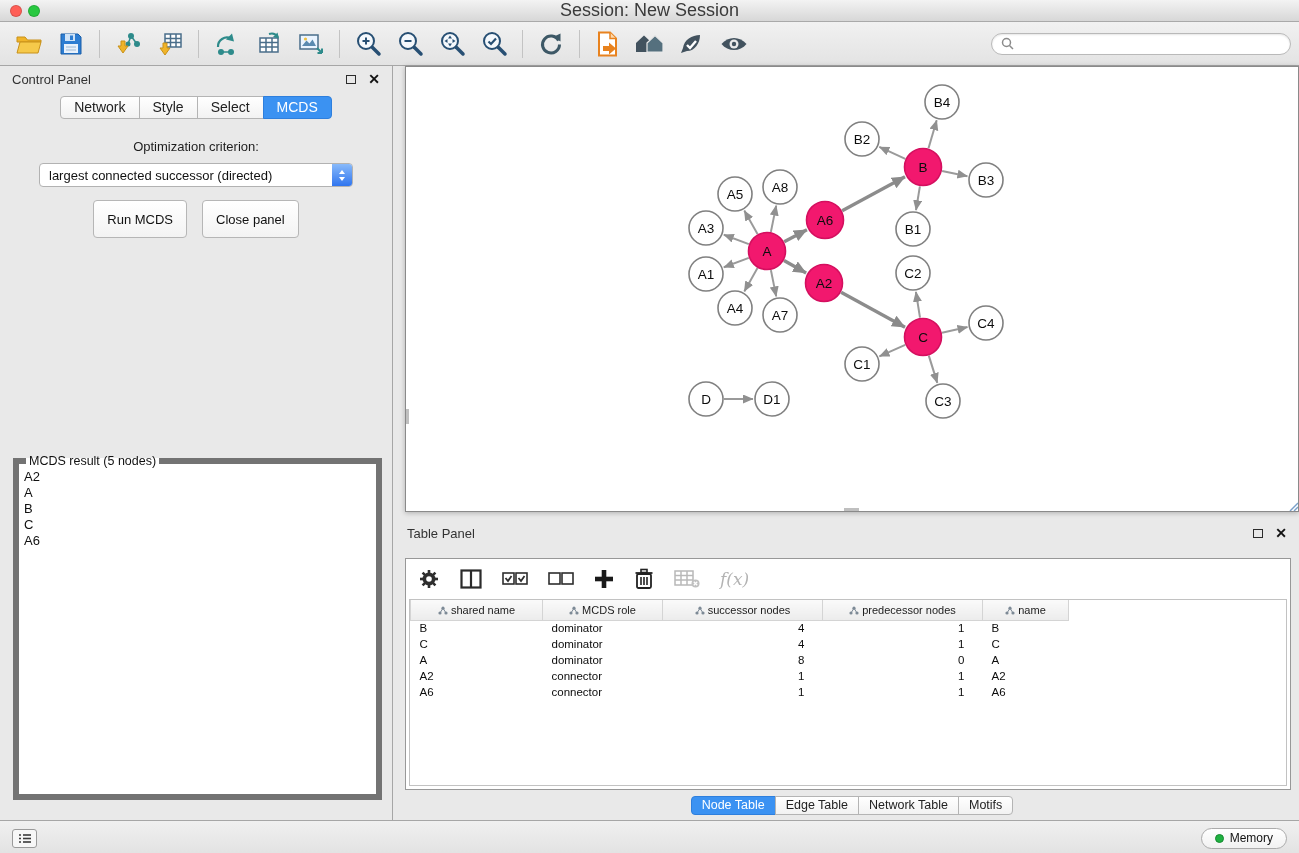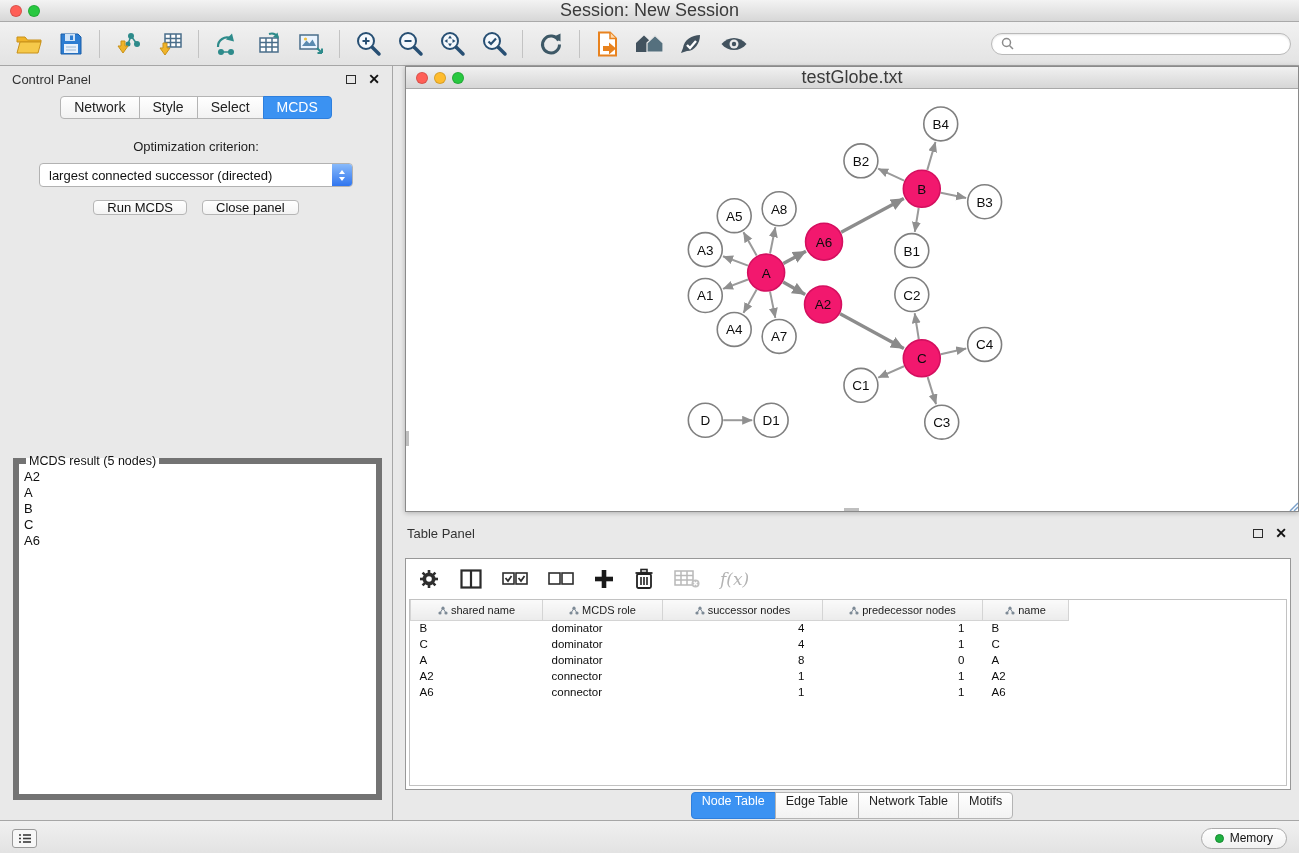--- a/index.html
+++ b/index.html
@@ -33,21 +33,21 @@
   .seg-tab:first-child { border-radius:4px 0 0 4px; margin-left:0; }
   .seg-tab:last-child { border-radius:0 4px 4px 0; }
   .seg-tab.active { background:#3b92f2; border-color:#2e7fdd; color:#fff; }
   .opt-label { text-align:center; margin-top:20px; font-size:13px; color:#1d1d1d; }
   .combo { margin:9px auto 0; width:314px; height:24px; background:#fff; border:1px solid #b2b2b2; border-radius:4px; display:flex; align-items:center; overflow:hidden; cursor:pointer; }
   .combo-text { flex:1; padding-left:9px; font-size:13px; white-space:nowrap; color:#111; }
   .combo-stepper { width:20px; height:24px; background:linear-gradient(#8cbdfb,#2c72ee); display:flex; flex-direction:column; align-items:center; justify-content:center; gap:3px; flex:none; }
   .arr-up { width:0; height:0; border-left:3.5px solid transparent; border-right:3.5px solid transparent; border-bottom:4px solid #fff; }
   .arr-down { width:0; height:0; border-left:3.5px solid transparent; border-right:3.5px solid transparent; border-top:4px solid #fff; }
   .cp-buttons { display:flex; justify-content:center; gap:15px; margin-top:13px; }
-  .btn { height:15px; padding:5px 13px; background:linear-gradient(#ffffff,#f3f3f3); border:1px solid #b6b6b6; border-radius:4px; font-size:13px; display:flex; align-items:center; color:#111; cursor:pointer; }
+  .btn { height:38px; padding:5px 13px; background:linear-gradient(#ffffff,#f3f3f3); border:1px solid #b6b6b6; border-radius:4px; font-size:13px; display:flex; align-items:center; color:#111; cursor:pointer; }
   fieldset.result { position:absolute; left:13px; right:10px; top:388px; bottom:20px; background:#fff; border:6px solid #737373; padding:1px 5px; }
   fieldset.result legend { font-size:12.5px; padding:0 3px; margin-left:2px; color:#111; background:transparent; }
   .result-item { font-size:13px; line-height:16px; color:#101010; }
 
   
   .right-col { flex:1; display:flex; flex-direction:column; background:#e9e9e9; padding-left:12px; }
 
   
   .network-window { height:446px; border:1px solid #8a8a8a; background:#fff; display:flex; flex-direction:column; box-shadow:0 1px 5px rgba(0,0,0,.25); flex:none; }
   .nw-titlebar { height:22px; background:linear-gradient(#f1f1f1,#d6d6d6); border-bottom:1px solid #a8a8a8; position:relative; display:flex; align-items:center; flex:none; }
@@ -66,21 +66,21 @@
   .tp-tbtn { display:flex; align-items:center; justify-content:center; cursor:pointer; }
   .fx-label { font-family:"DejaVu Serif", serif; font-style:italic; font-size:17px; color:#b3b3b3; }
   .tp-table-wrap { flex:1; margin:0 3px 3px; border:1px solid #c2c2c2; background:#fff; overflow:hidden; }
   table.data { border-collapse:collapse; table-layout:fixed; width:100%; }
   table.data thead th { background:linear-gradient(#fafafa,#ececec); border:1px solid #d4d4d4; border-top:none; height:20px; font-size:11px; font-weight:normal; color:#1c1c1c; text-align:center; white-space:nowrap; overflow:hidden; }
   table.data thead th.filler { background:#fff; border:none; }
   table.data thead th svg { vertical-align:-1px; margin-right:3px; }
   table.data tbody td { font-size:11.5px; height:16px; padding:0 9px; color:#0c0c0c; white-space:nowrap; overflow:hidden; }
   table.data tbody td.num { text-align:right; padding-right:18px; }
   .tp-tabs { height:30px; display:flex; align-items:center; justify-content:center; flex:none; }
-  .tp-tabs .seg-tab { font-size:12.5px; padding:1px 10px 10px; }
+  .tp-tabs .seg-tab { font-size:12.5px; padding:1px 10px 2px; }
 
   
   .statusbar { height:33px; border-top:1px solid #a6a6a6; background:linear-gradient(#f0f0f0,#e2e2e2); display:flex; align-items:center; padding:17px 12px; }
   .menu-btn { width:25px; height:19px; border:1px solid #9a9a9a; border-radius:3px; background:#f7f7f7; display:flex; align-items:center; justify-content:center; cursor:pointer; }
   .memory-btn { margin-left:auto; height:21px; border:1px solid #ababab; border-radius:11px; background:linear-gradient(#ffffff,#f1f1f1); display:flex; align-items:center; gap:6px; padding:0 13px; font-size:12px; color:#111; cursor:pointer; }
   .mem-dot { width:9px; height:9px; border-radius:50%; background:#1fb141; border:1px solid #158a30; }
 </style>
 </head>
 <body>
 
@@ -271,28 +271,20 @@
           <div class="result-item">B</div>
           <div class="result-item">C</div>
           <div class="result-item">A6</div>
         </div>
     </fieldset>
   </div>
 
   <div class="right-col">
 
     <div class="network-window">
-      <div class="nw-titlebar">
-        <div class="lights">
-          <span class="light" style="background:#ff5f57"></span>
-          <span class="light" style="background:#febc2e"></span>
-          <span class="light" style="background:#28c840"></span>
-        </div>
-        <div class="title-text">testGlobe.txt</div>
-      </div>
       <div class="nw-canvas">
         <svg id="net-svg" viewBox="0 0 892 423" preserveAspectRatio="xMinYMin meet">
           <defs>
             <marker id="arrow" markerUnits="userSpaceOnUse" markerWidth="12" markerHeight="10" refX="10" refY="4.5" orient="auto">
               <path d="M0 0 L10.5 4.5 L0 9 z" fill="#909090"></path>
             </marker>
             <marker id="arrowB" markerUnits="userSpaceOnUse" markerWidth="15" markerHeight="13" refX="13" refY="6" orient="auto">
               <path d="M0 0 L13.5 6 L0 12 z" fill="#8a8a8a"></path>
             </marker>
           </defs>

